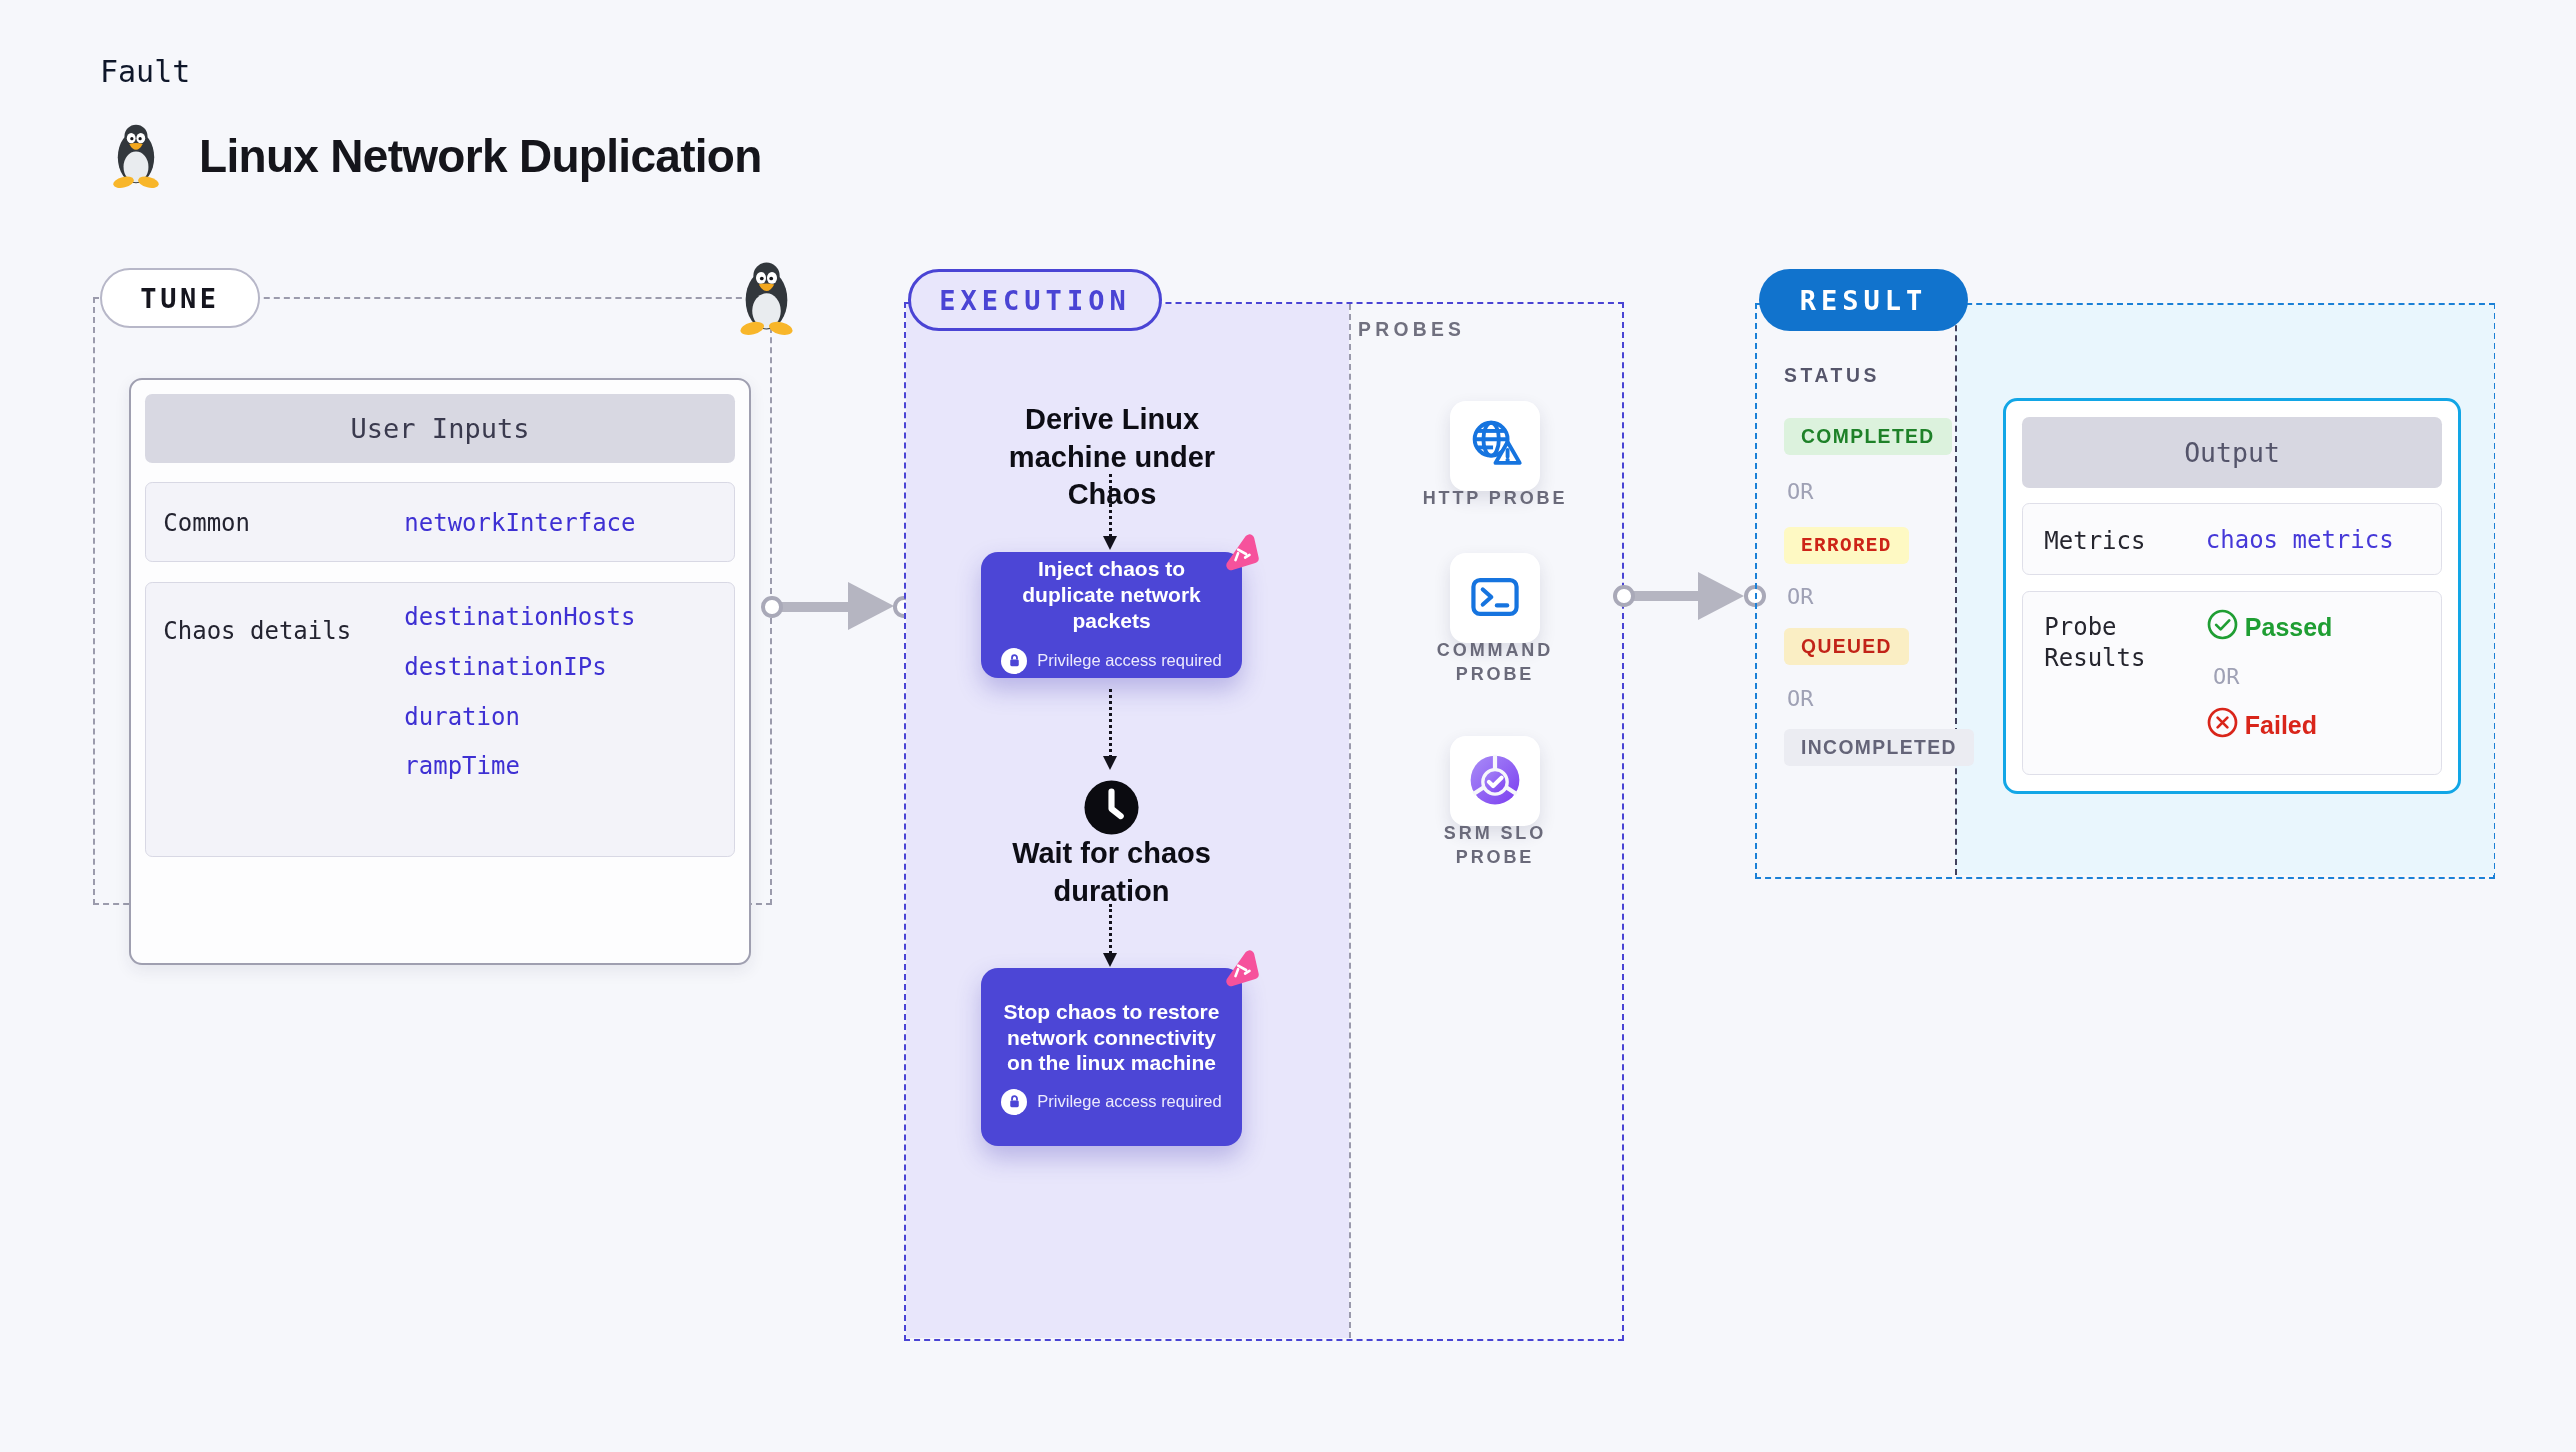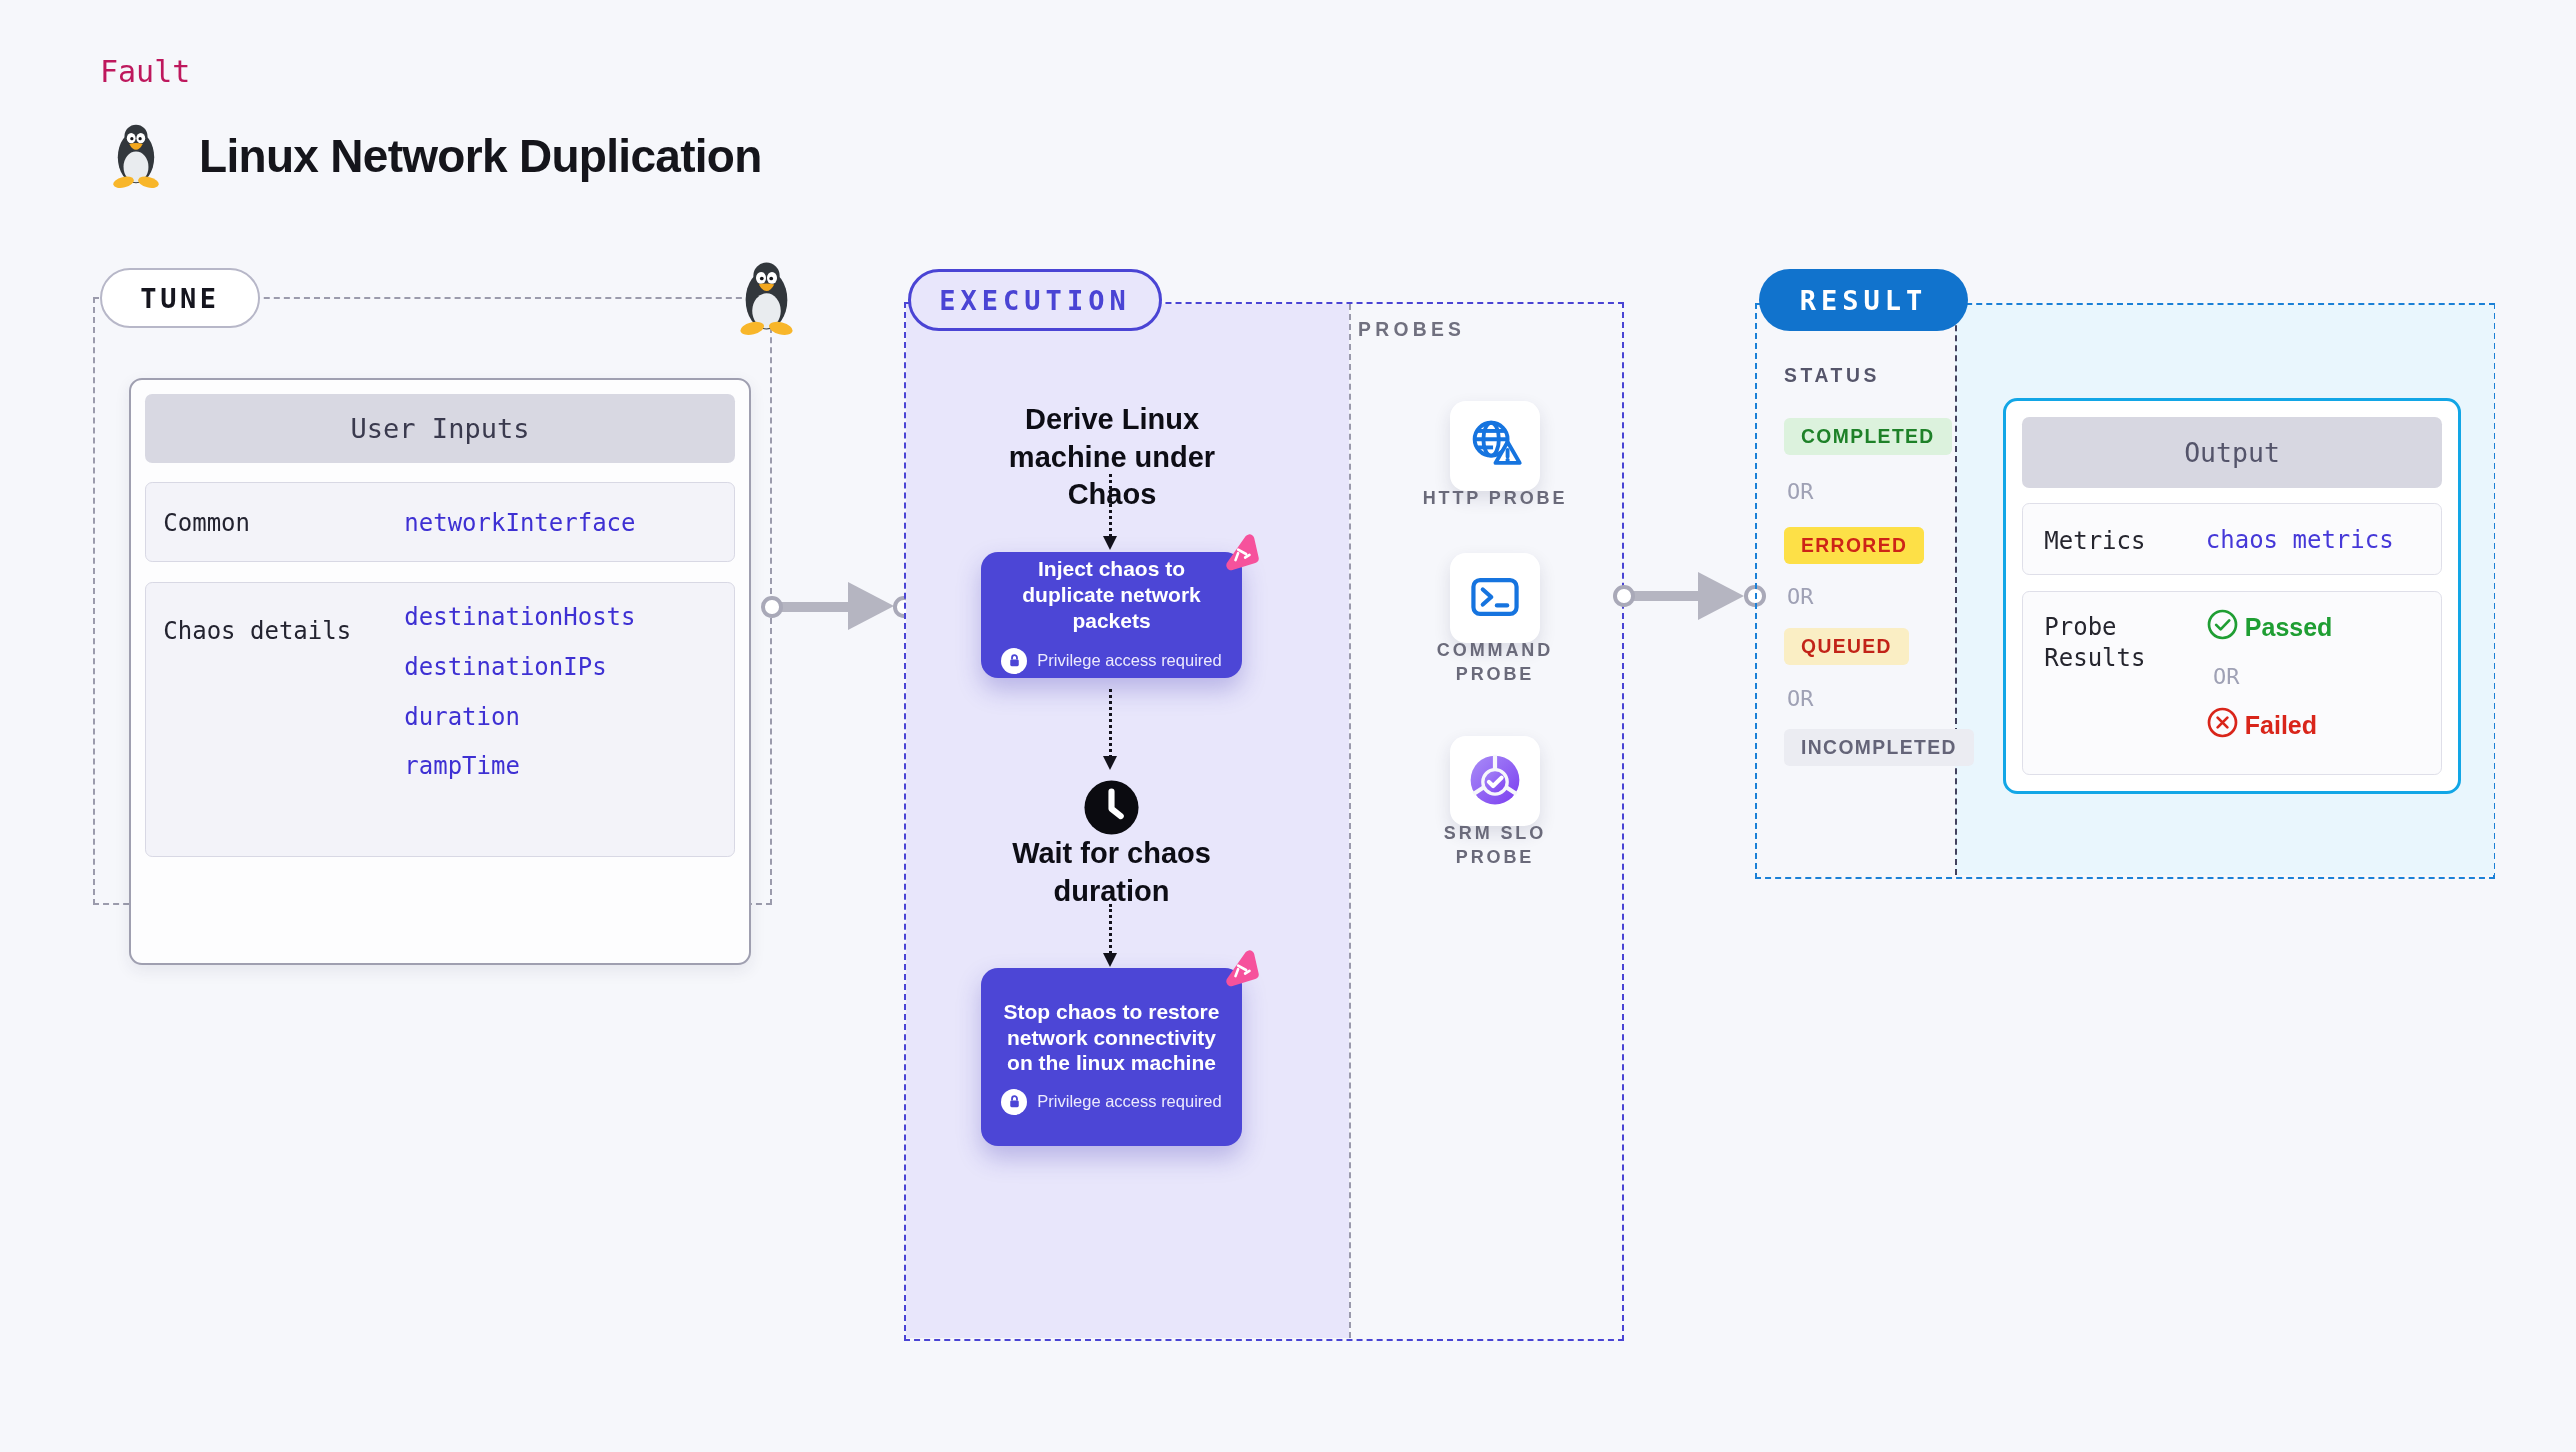--- a/index.html
+++ b/index.html
@@ -3,21 +3,21 @@
 <meta charset="utf-8">
 <style>
   * { margin:0; padding:0; box-sizing:border-box; }
   html,body { width:2576px; height:1452px; }
   body { background:#f6f7fb; font-family:"Liberation Sans", sans-serif; overflow:hidden; }
   .page { position:relative; width:2576px; height:1452px; background:#f6f7fb; }
   .abs { position:absolute; }
   .mono { font-family:"DejaVu Sans Mono", monospace; }
 
   
-  .fault-label { left:100px; top:54px; font-size:30px; color:#be185d; }
+  .fault-label { left:100px; top:54px; font-size:30px; color:#0f172a; }
   .page-title  { left:199px; top:129px; font-size:46px; font-weight:bold; color:#15151b; letter-spacing:-0.7px; }
 
   
   .dbox { border:2.9px dashed #9b9bac; }
   .tune-box   { left:93px;  top:297px; width:679px;  height:608px; }
   .exec-box   { left:904px; top:302px; width:720px; height:1039px; border:2.9px dashed #4a44d4; }
   .exec-fill  { left:0; top:0; width:443px; height:1034px; background:#e8e6fb; }
   .exec-sep   { left:443px; top:0; width:0; height:1034px; border-left:2.1px dashed #9a9aac; }
   .result-box { left:1755px; top:303px; width:740px; height:576px; border:2.9px dashed #1b80d6; }
   .result-fill{ left:198px; top:0; width:539px; height:570px; background:#e9f6fd; }
@@ -81,21 +81,21 @@
   .probe-label { position:absolute; left:1416px; width:158px; text-align:center; font-size:18px;
                  font-weight:bold; color:#6a6a7a; letter-spacing:2.9px; line-height:1.35; }
 
   
   .status-title { left:1784px; top:365px; font-size:19.3px; font-weight:bold; color:#55556a;
                   letter-spacing:3.6px; }
   .status-badge { position:absolute; left:1784px; height:37px; border-radius:5.7px;
                   display:inline-flex; align-items:center; padding:0 17px; font-size:19.3px;
                   font-weight:bold; letter-spacing:1.4px; }
   .s-completed   { top:418px;  color:#1e8128; background:#dcf2dd; }
-  .s-errored     { top:527px;  color:#cd2417; background:#fde047; }
+  .s-errored     { top:527px;  color:#cd2417; background:#fef9c3;font-family:Liberation Mono, monospace; }
   .s-queued      { top:628px;  color:#c22318; background:#faeec4; }
   .s-incompleted { top:729px; color:#646478; background:#ebecf2; }
   .or-label { position:absolute; font-family:"DejaVu Sans Mono", monospace; font-size:22px;
               color:#9fa1b5; }
 
   
   .out-box { left:2003px; top:398px; width:458px; height:396px; background:#ffffff;
              border:3.6px solid #12a6e6; border-radius:14.3px; padding:15.8px;
              display:flex; flex-direction:column; gap:15.8px; }
   .out-head { height:72px; background:#d7d7e1; border-radius:7.2px; display:flex;

